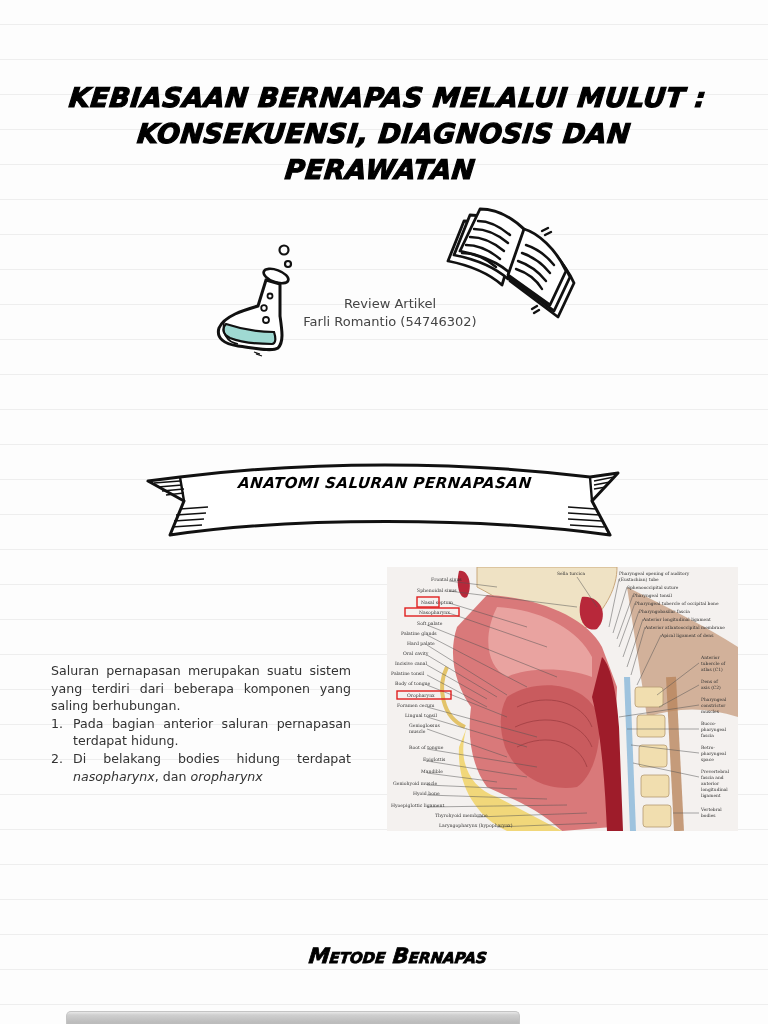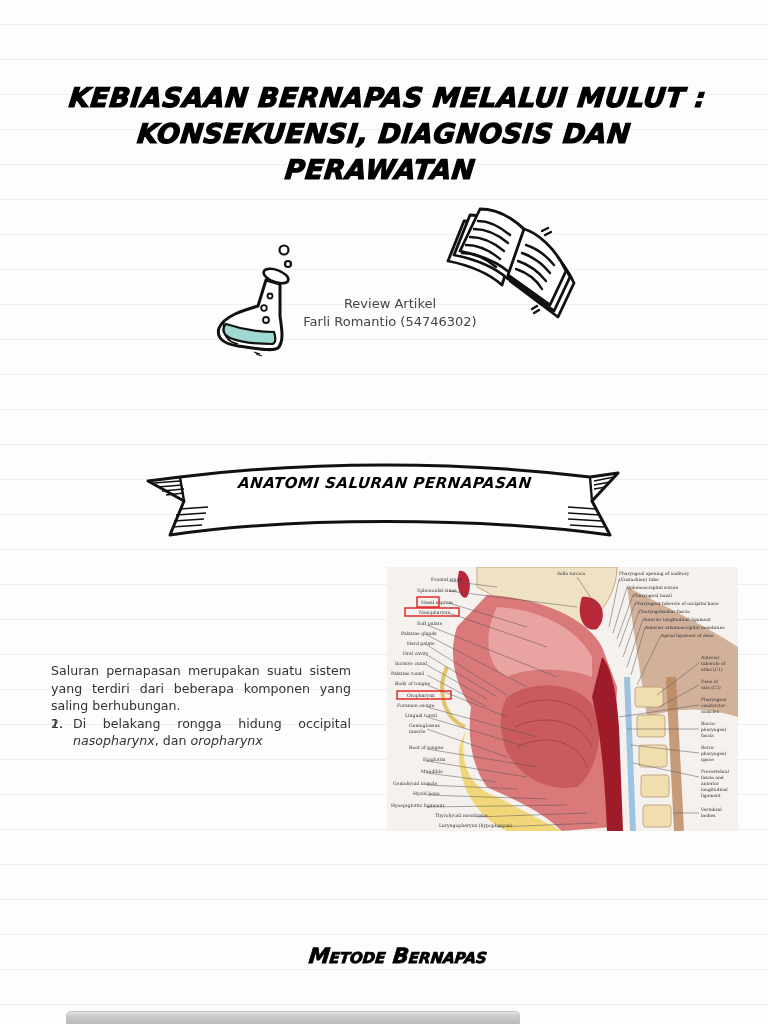--- a/index.html
+++ b/index.html
@@ -158,24 +158,25 @@
     <path d="M428 52 L456 54 M428 58 L460 60 M428 64 L462 66 M430 70 L464 72"></path>
   </g>
 </svg>
 <div class="banner-text">ANATOMI SALURAN PERNAPASAN</div>
 
 <div class="body-text">
   <p class="para">Saluran pernapasan merupakan suatu sistem yang terdiri dari beberapa komponen yang saling berhubungan.</p>
   <ol class="list">
     <li>
       <span class="num">1.</span>
+      <span>Pada bagian anterior saluran pernapasan terdapat hidung.</span>
     </li>
     <li>
       <span class="num">2.</span>
-      <span>Di belakang rongga hidung occipital </span><span class="ital">nasopharynx</span><span>, dan </span><span class="ital">oropharynx</span>
+      <span>Di belakang bodies hidung terdapat </span><span class="ital">nasopharynx</span><span>, dan </span><span class="ital">oropharynx</span>
     </li>
   </ol>
 </div>
 
 <svg class="anatomy" viewBox="0 0 351 264">
   <rect x="0" y="0" width="351" height="264" fill="#f4f1ef"></rect>
 
   <path d="M240 20 C280 40 320 60 351 80 L351 150 C320 140 290 140 260 150 Z" fill="#c9a184" opacity="0.8"></path>
 
   <path d="M90 0 L230 0 C230 20 220 40 200 60 L170 70 C140 50 110 30 90 20 Z" fill="#efe2c4" stroke="#c9a77a" stroke-width="1"></path>

